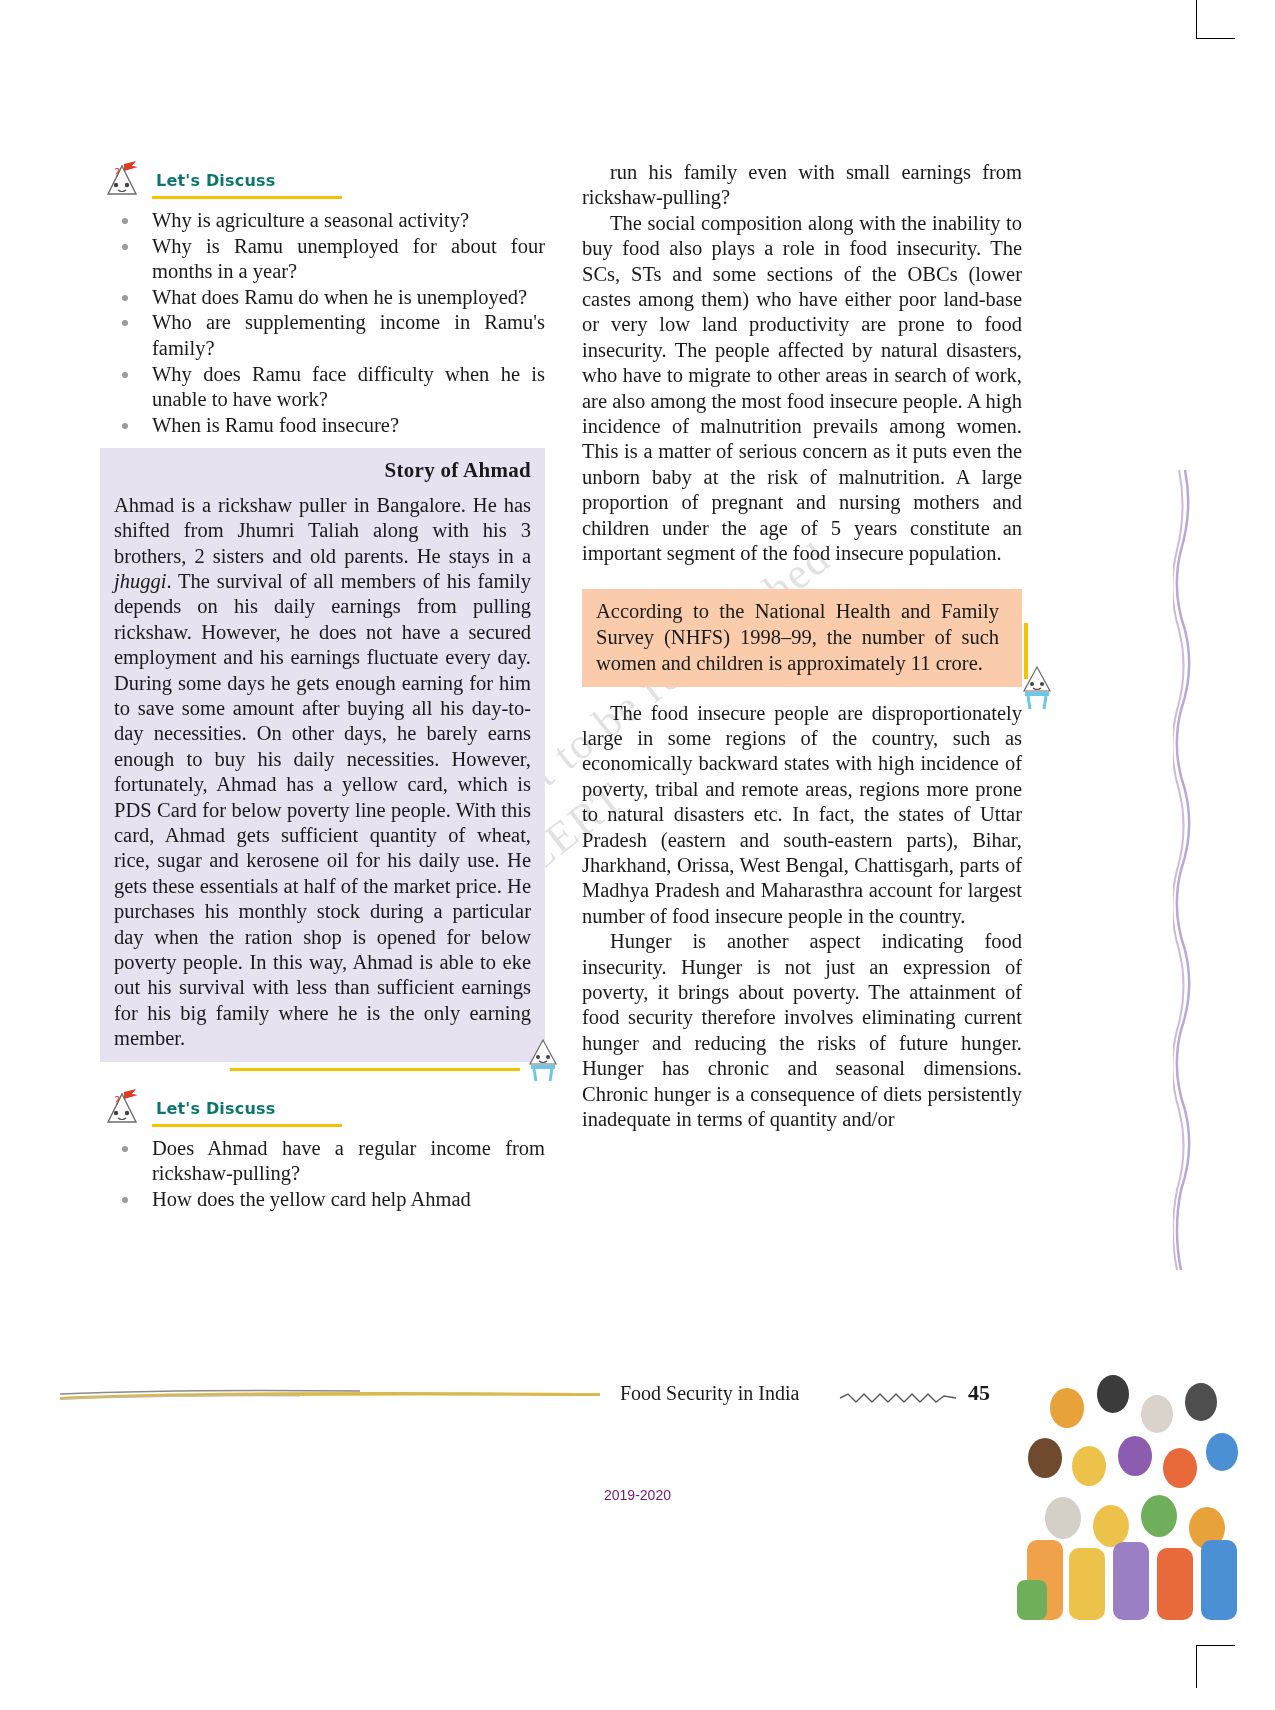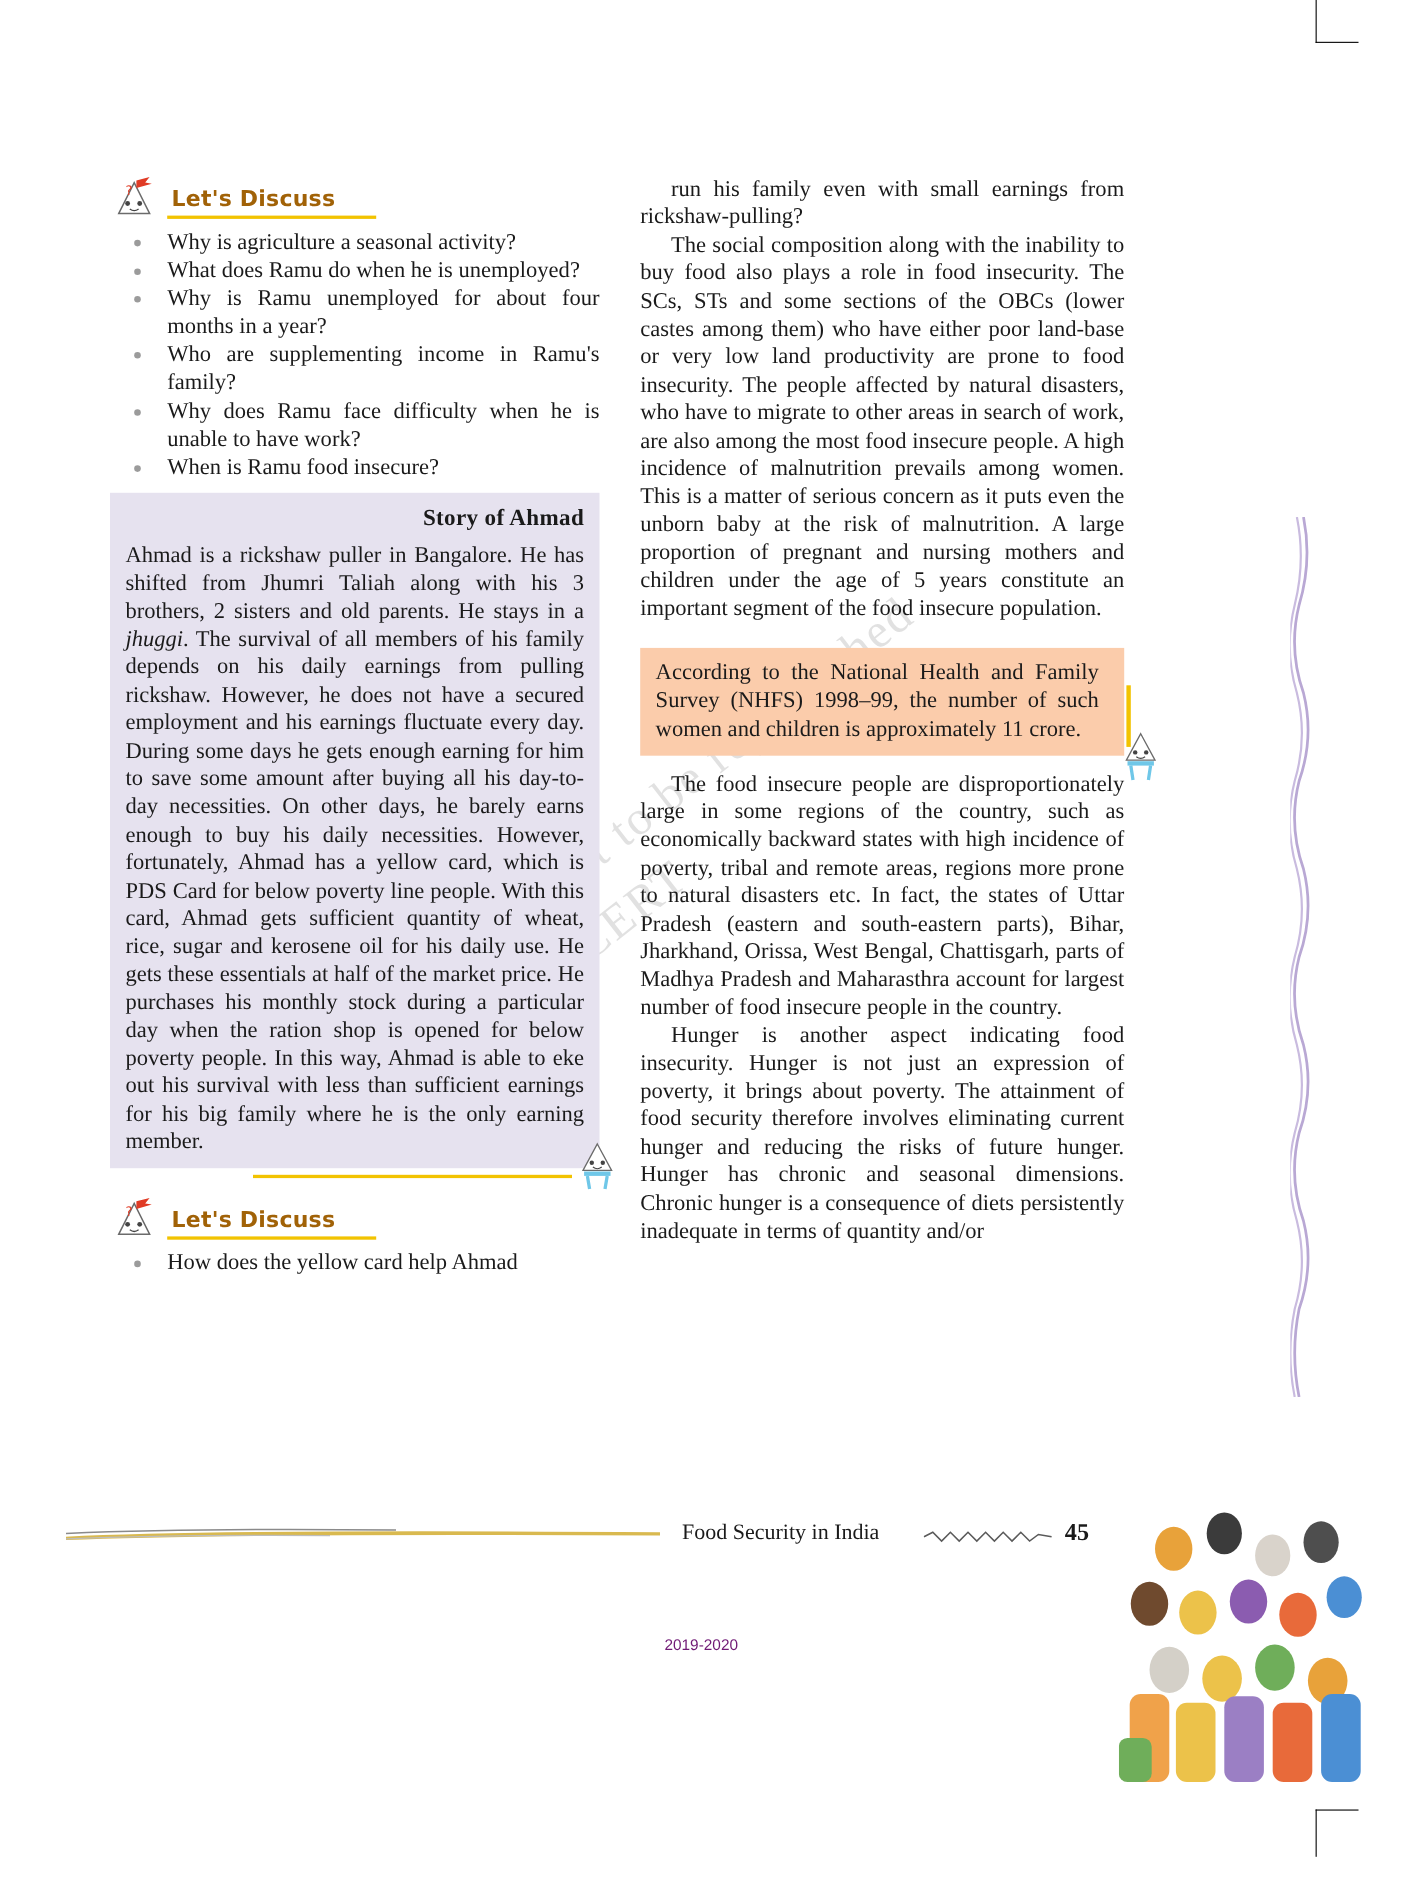--- a/index.html
+++ b/index.html
@@ -64,23 +64,23 @@
     position: absolute;
     left: 0; top: 0;
     width: 52px; height: 40px;
   }
   .ld-label {
     position: absolute;
     left: 56px;
     top: 8px;
     font-family: "DejaVu Sans", sans-serif;
     font-weight: bold;
-    font-size: 20px;
+    font-size: 16px;
     letter-spacing: 0.2px;
-    color: #a16207;
+    color: #0f766e;
   }
   .ld-rule {
     position: absolute;
     left: 52px;
     top: 36px;
     width: 190px;
     height: 3px;
     background: #f2c300;
   }
 
@@ -273,22 +273,22 @@
         <path d="M24 4 L36 1 L32 6 L38 7 L24 11 Z" fill="#e03b25"></path>
         <text x="14" y="17" font-family="DejaVu Sans" font-size="12" fill="#e03b25">?</text>
       </svg>
     </span>
     <span class="ld-label">Let's Discuss</span>
     <span class="ld-rule"></span>
   </div>
 
   <ul class="bullets">
     <li>Why is agriculture a seasonal activity?</li>
+    <li>Why is Ramu unemployed for about four months in a year?</li>
     <li>What does Ramu do when he is unemployed?</li>
-    <li>Why is Ramu unemployed for about four months in a year?</li>
     <li>Who are supplementing income in Ramu's family?</li>
     <li>Why does Ramu face difficulty when he is unable to have work?</li>
     <li>When is Ramu food insecure?</li>
   </ul>
 
   <div class="story-box">
     <div class="story-title">Story of Ahmad</div>
     <p class="story-text"><span>Ahmad is a rickshaw puller in Bangalore. He has shifted from Jhumri Taliah along with his 3 brothers, 2 sisters and old parents. He stays in a </span><i>jhuggi</i><span>. The survival of all members of his family depends on his daily earnings from pulling rickshaw. However, he does not have a secured employment and his earnings fluctuate every day. During some days he gets enough earning for him to save some amount after buying all his day-to-day necessities. On other days, he barely earns enough to buy his daily necessities. However, fortunately, Ahmad has a yellow card, which is PDS Card for below poverty line people. With this card, Ahmad gets sufficient quantity of wheat, rice, sugar and kerosene oil for his daily use. He gets these essentials at half of the market price. He purchases his monthly stock during a particular day when the ration shop is opened for below poverty people. In this way, Ahmad is able to eke out his survival with less than sufficient earnings for his big family where he is the only earning member.</span></p>
     <span class="story-underline"></span>
     <span class="story-mascot">
@@ -312,20 +312,21 @@
         <path d="M18 30 q4 3 8 0" stroke="#444" stroke-width="1.2" fill="none"></path>
         <path d="M24 4 L36 1 L32 6 L38 7 L24 11 Z" fill="#e03b25"></path>
         <text x="14" y="17" font-family="DejaVu Sans" font-size="12" fill="#e03b25">?</text>
       </svg>
     </span>
     <span class="ld-label">Let's Discuss</span>
     <span class="ld-rule"></span>
   </div>
 
   <ul class="bullets">
+    <li>Does Ahmad have a regular income from rickshaw-pulling?</li>
     <li>How does the yellow card help Ahmad</li>
   </ul>
 
 </div>
 
 <div class="col col-right">
   <p class="body-par">run his family even with small earnings from rickshaw-pulling?</p>
   <p class="body-par">The social composition along with the inability to buy food also plays a role in food insecurity. The SCs, STs and some sections of the OBCs (lower castes among them) who have either poor land-base or very low land productivity are prone to food insecurity. The people affected by natural disasters, who have to migrate to other areas in search of work, are also among the most food insecure people. A high incidence of malnutrition prevails among women. This is a matter of serious concern as it puts even the unborn baby at the risk of malnutrition. A large proportion of pregnant and nursing mothers and children under the age of 5 years constitute an important segment of the food insecure population.</p>
 
   <div class="callout">

